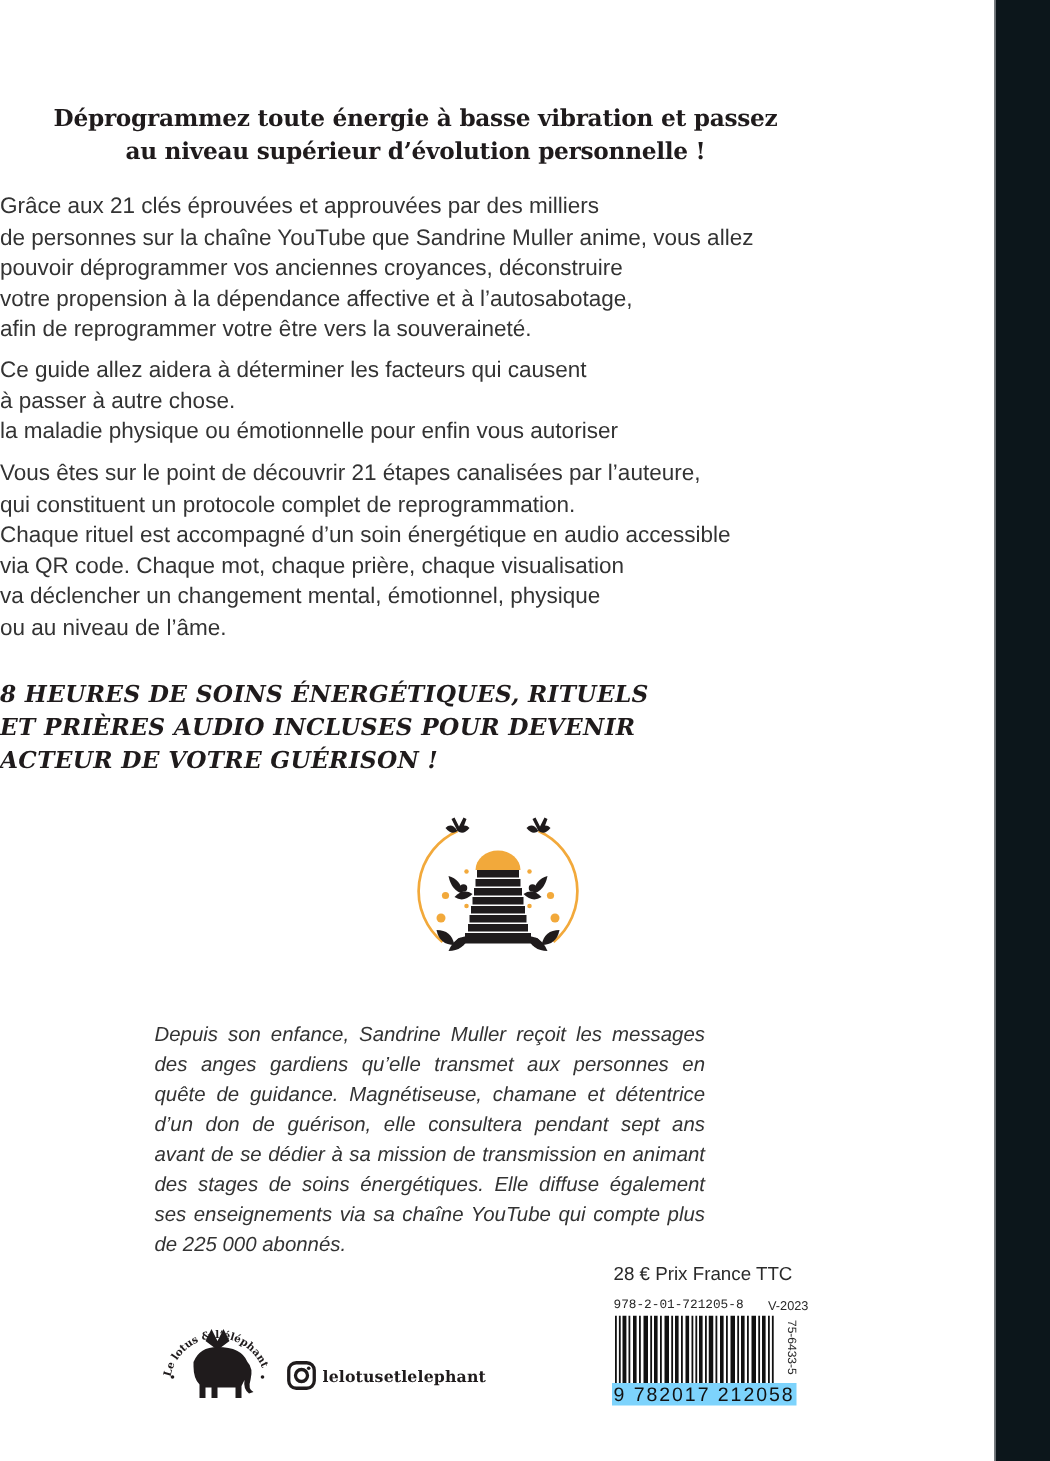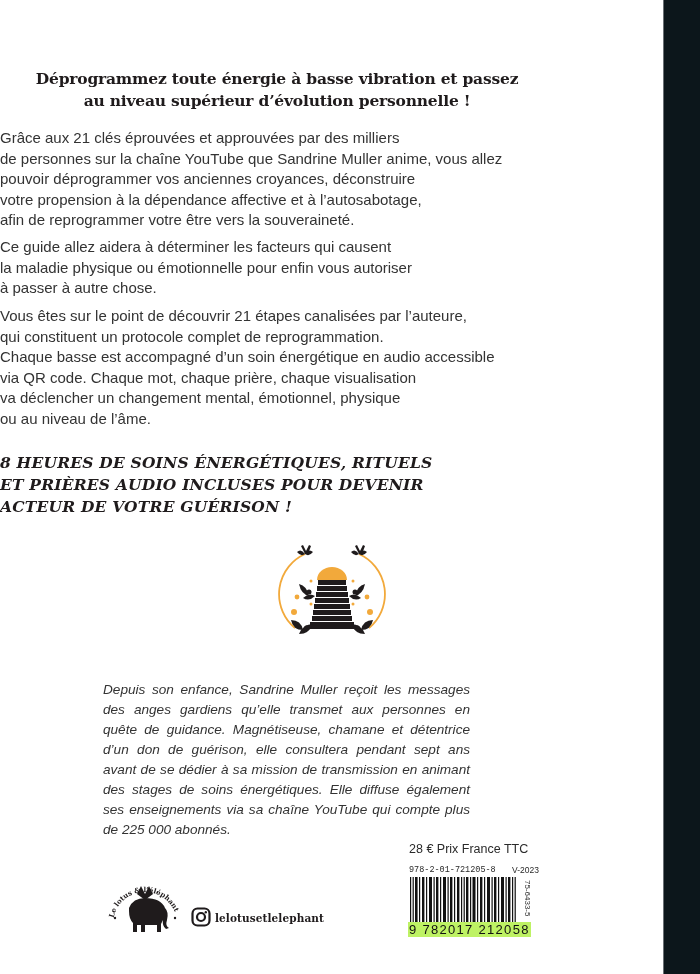--- a/index.html
+++ b/index.html
@@ -12,21 +12,21 @@
   .p2 { top:237px; }
   .p3 { top:306px; }
   .callout { position:absolute; left:0; width:663px; top:452px; font-family:"DejaVu Serif", serif; font-weight:bold; font-style:italic; font-size:15.5px; line-height:22px; color:#1f1b1c; letter-spacing:0.2px; }
   .emblem { position:absolute; left:277px; top:540px; width:110px; height:110px; }
   .bio { position:absolute; left:103px; width:367px; top:680px; font-family:"Liberation Sans", sans-serif; font-style:italic; font-size:13.6px; line-height:20px; color:#333; text-align:justify; }
   .bio p { margin:0; text-align:justify; text-align-last:left; }
   .price { position:absolute; left:409px; top:842px; font-family:"Liberation Sans", sans-serif; font-size:12.5px; color:#2a2a2a; }
   .isbn { position:absolute; left:409px; top:865px; font-family:Liberation Mono, monospace; font-size:8.5px; color:#2a2a2a;text-align:right; }
   .ver { position:absolute; left:512px; top:865px; font-family:"Liberation Sans", sans-serif; font-size:8.5px; color:#2a2a2a; }
   .barcode { position:absolute; left:410px; top:877px; width:107px; height:60px; }
-  .bc-num { position:absolute; left:408px; top:922px; font-family:"Liberation Sans", sans-serif; font-size:13px; letter-spacing:1.3px; color:#111; background:#bef264; padding:0 1px; }
+  .bc-num { position:absolute; left:408px; top:922px; font-family:"Liberation Sans", sans-serif; font-size:13px; letter-spacing:1.3px; color:#111; background:#7dd3fc; padding:0 1px; }
   .side-code { position:absolute; left:532px; top:880px; font-family:"Liberation Sans", sans-serif; font-size:8px; color:#2a2a2a; transform:rotate(90deg); transform-origin:left top; white-space:nowrap; }
   .pub-logo { position:absolute; left:105px; top:872px; width:80px; height:70px; }
   .insta { position:absolute; left:191px; top:907px; width:20px; height:20px; }
   .handle { position:absolute; left:215px; top:912px; font-family:"DejaVu Serif", serif; font-weight:bold; font-size:10.5px; color:#1f1b1c; letter-spacing:0.1px; }
 </style>
 </head>
 <body>
 
 <div class="page">
 
@@ -38,28 +38,28 @@
   <div class="para p1">
     <div>Grâce aux 21 clés éprouvées et approuvées par des milliers</div>
     <div>de personnes sur la chaîne YouTube que Sandrine Muller anime, vous allez</div>
     <div>pouvoir déprogrammer vos anciennes croyances, déconstruire</div>
     <div>votre propension à la dépendance affective et à l’autosabotage,</div>
     <div>afin de reprogrammer votre être vers la souveraineté.</div>
   </div>
 
   <div class="para p2">
     <div>Ce guide allez aidera à déterminer les facteurs qui causent</div>
+    <div>à passer à autre chose.</div>
     <div>la maladie physique ou émotionnelle pour enfin vous autoriser</div>
-    <div>à passer à autre chose.</div>
   </div>
 
   <div class="para p3">
     <div>Vous êtes sur le point de découvrir 21 étapes canalisées par l’auteure,</div>
     <div>qui constituent un protocole complet de reprogrammation.</div>
-    <div>Chaque basse est accompagné d’un soin énergétique en audio accessible</div>
+    <div>Chaque rituel est accompagné d’un soin énergétique en audio accessible</div>
     <div>via QR code. Chaque mot, chaque prière, chaque visualisation</div>
     <div>va déclencher un changement mental, émotionnel, physique</div>
     <div>ou au niveau de l’âme.</div>
   </div>
 
   <div class="callout">
     <div>8 HEURES DE SOINS ÉNERGÉTIQUES, RITUELS</div>
     <div>ET PRIÈRES AUDIO INCLUSES POUR DEVENIR</div>
     <div>ACTEUR DE VOTRE GUÉRISON !</div>
   </div>

